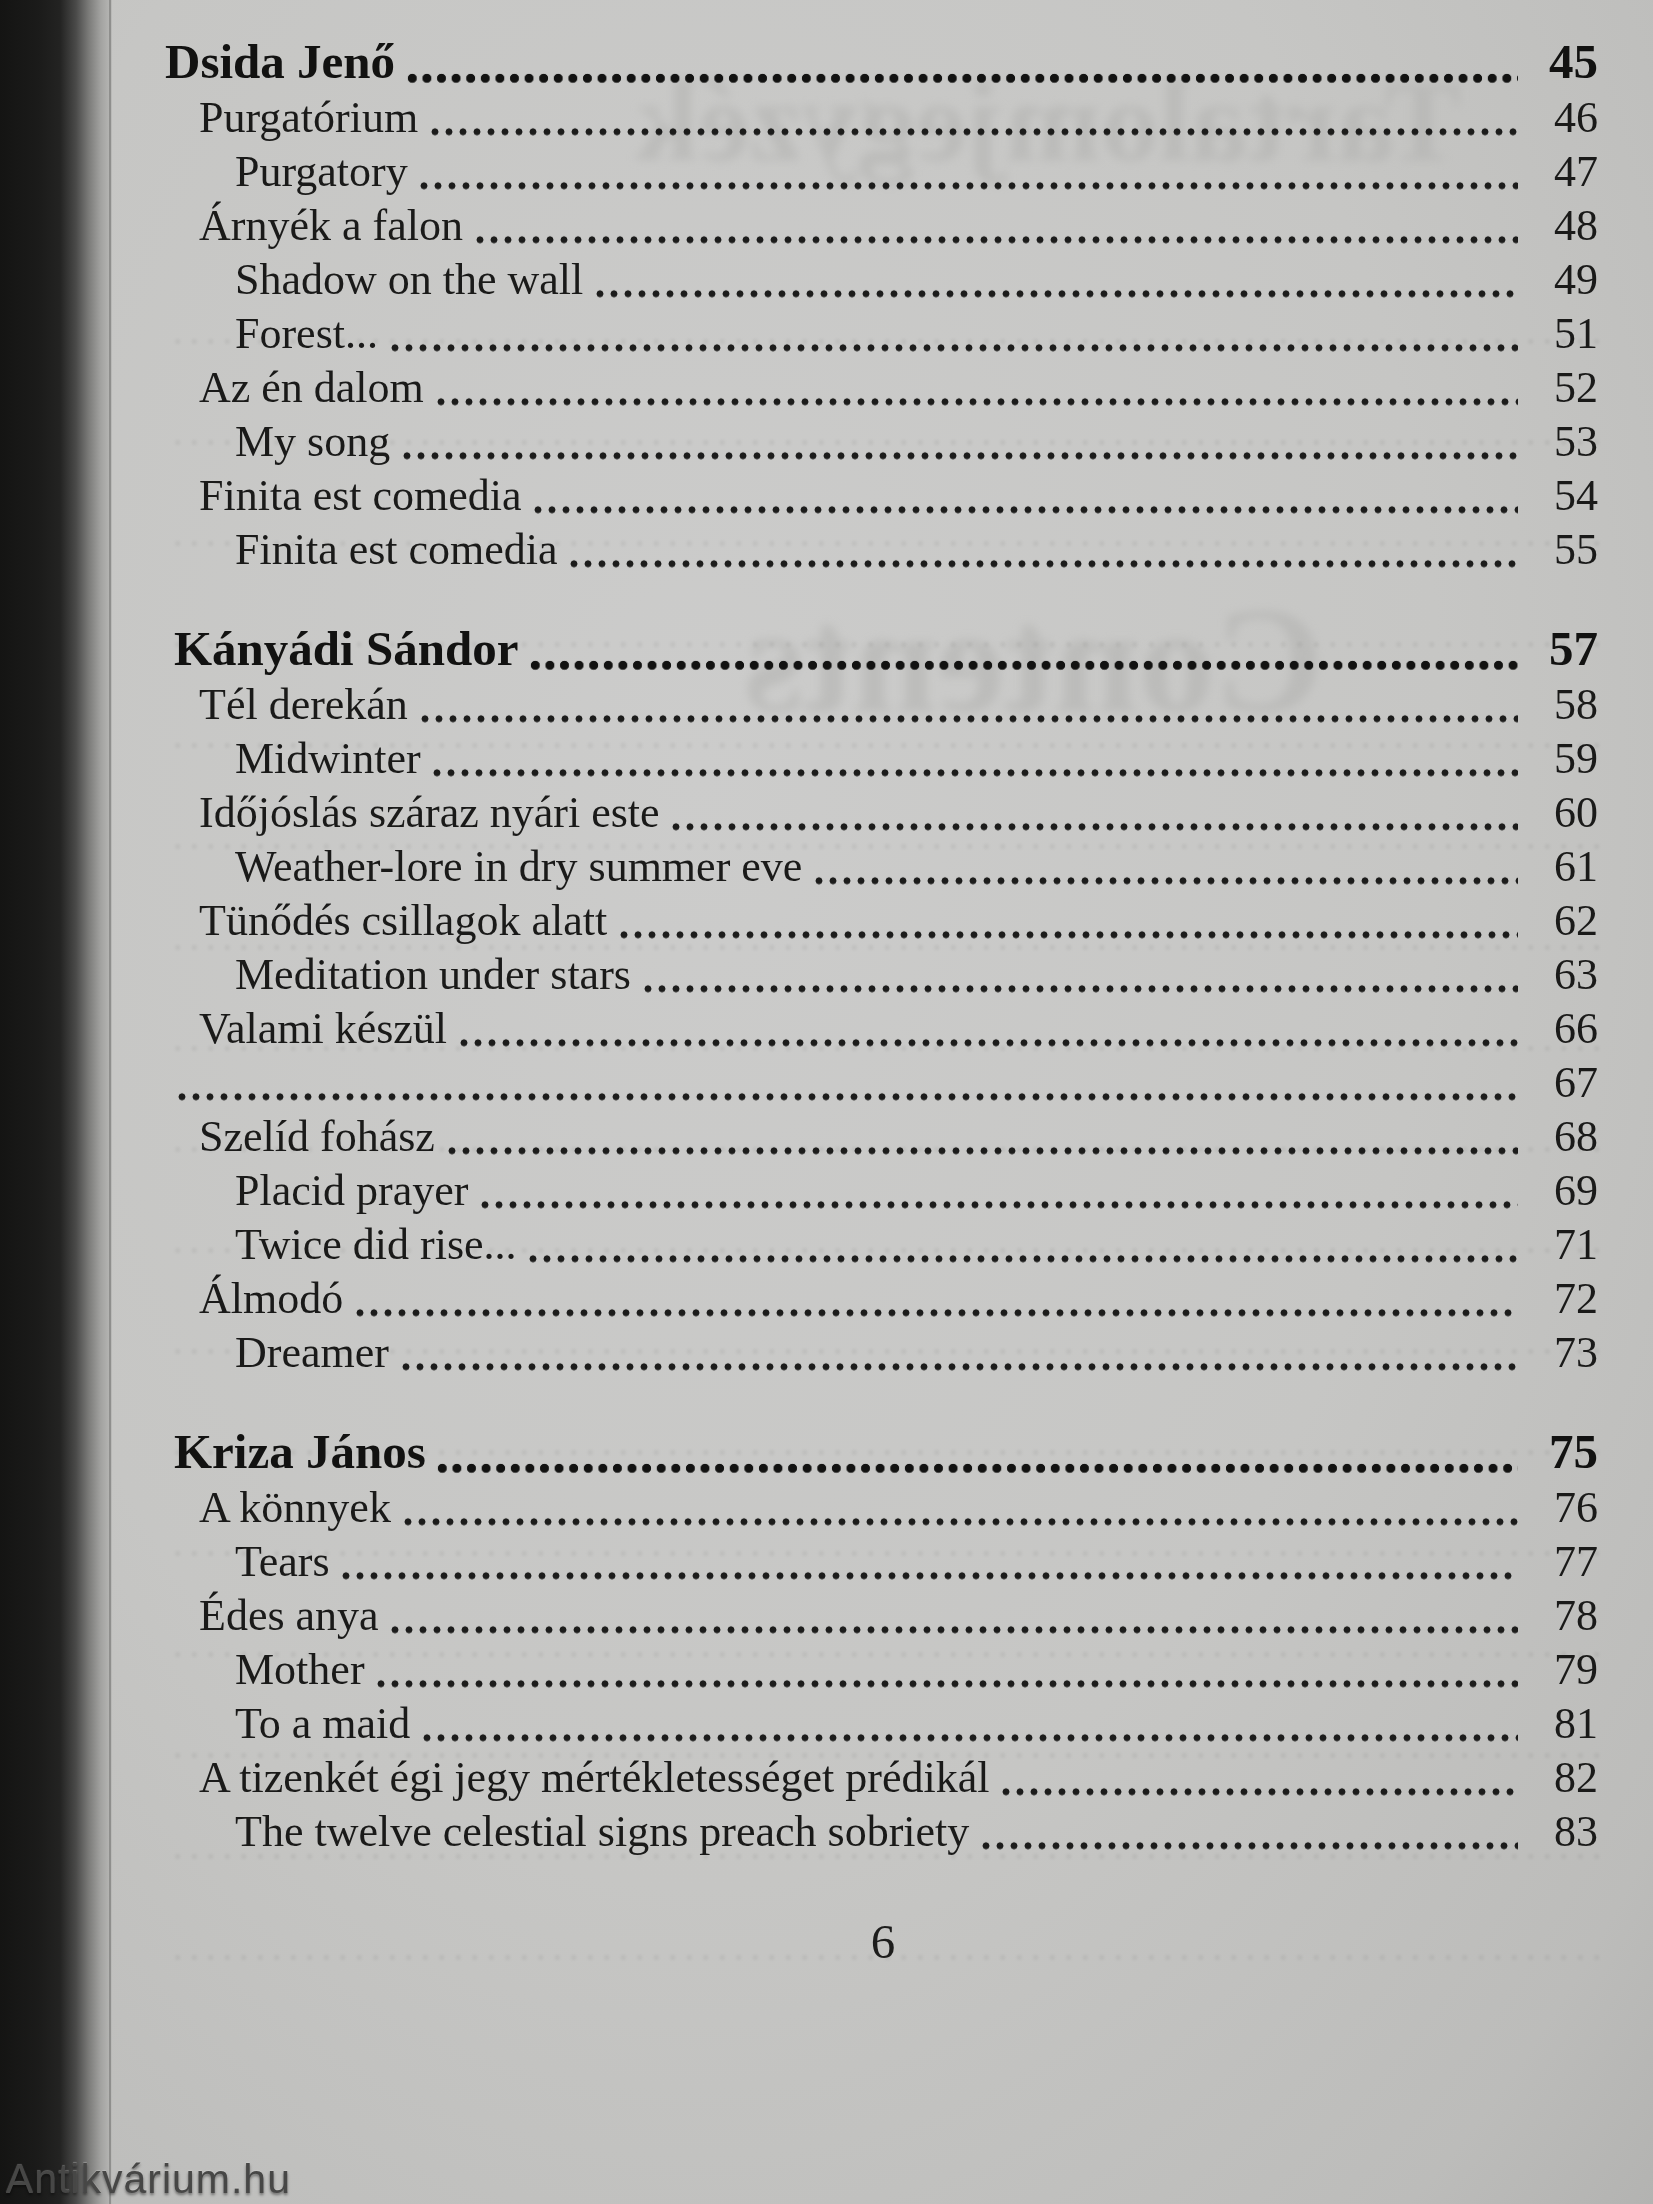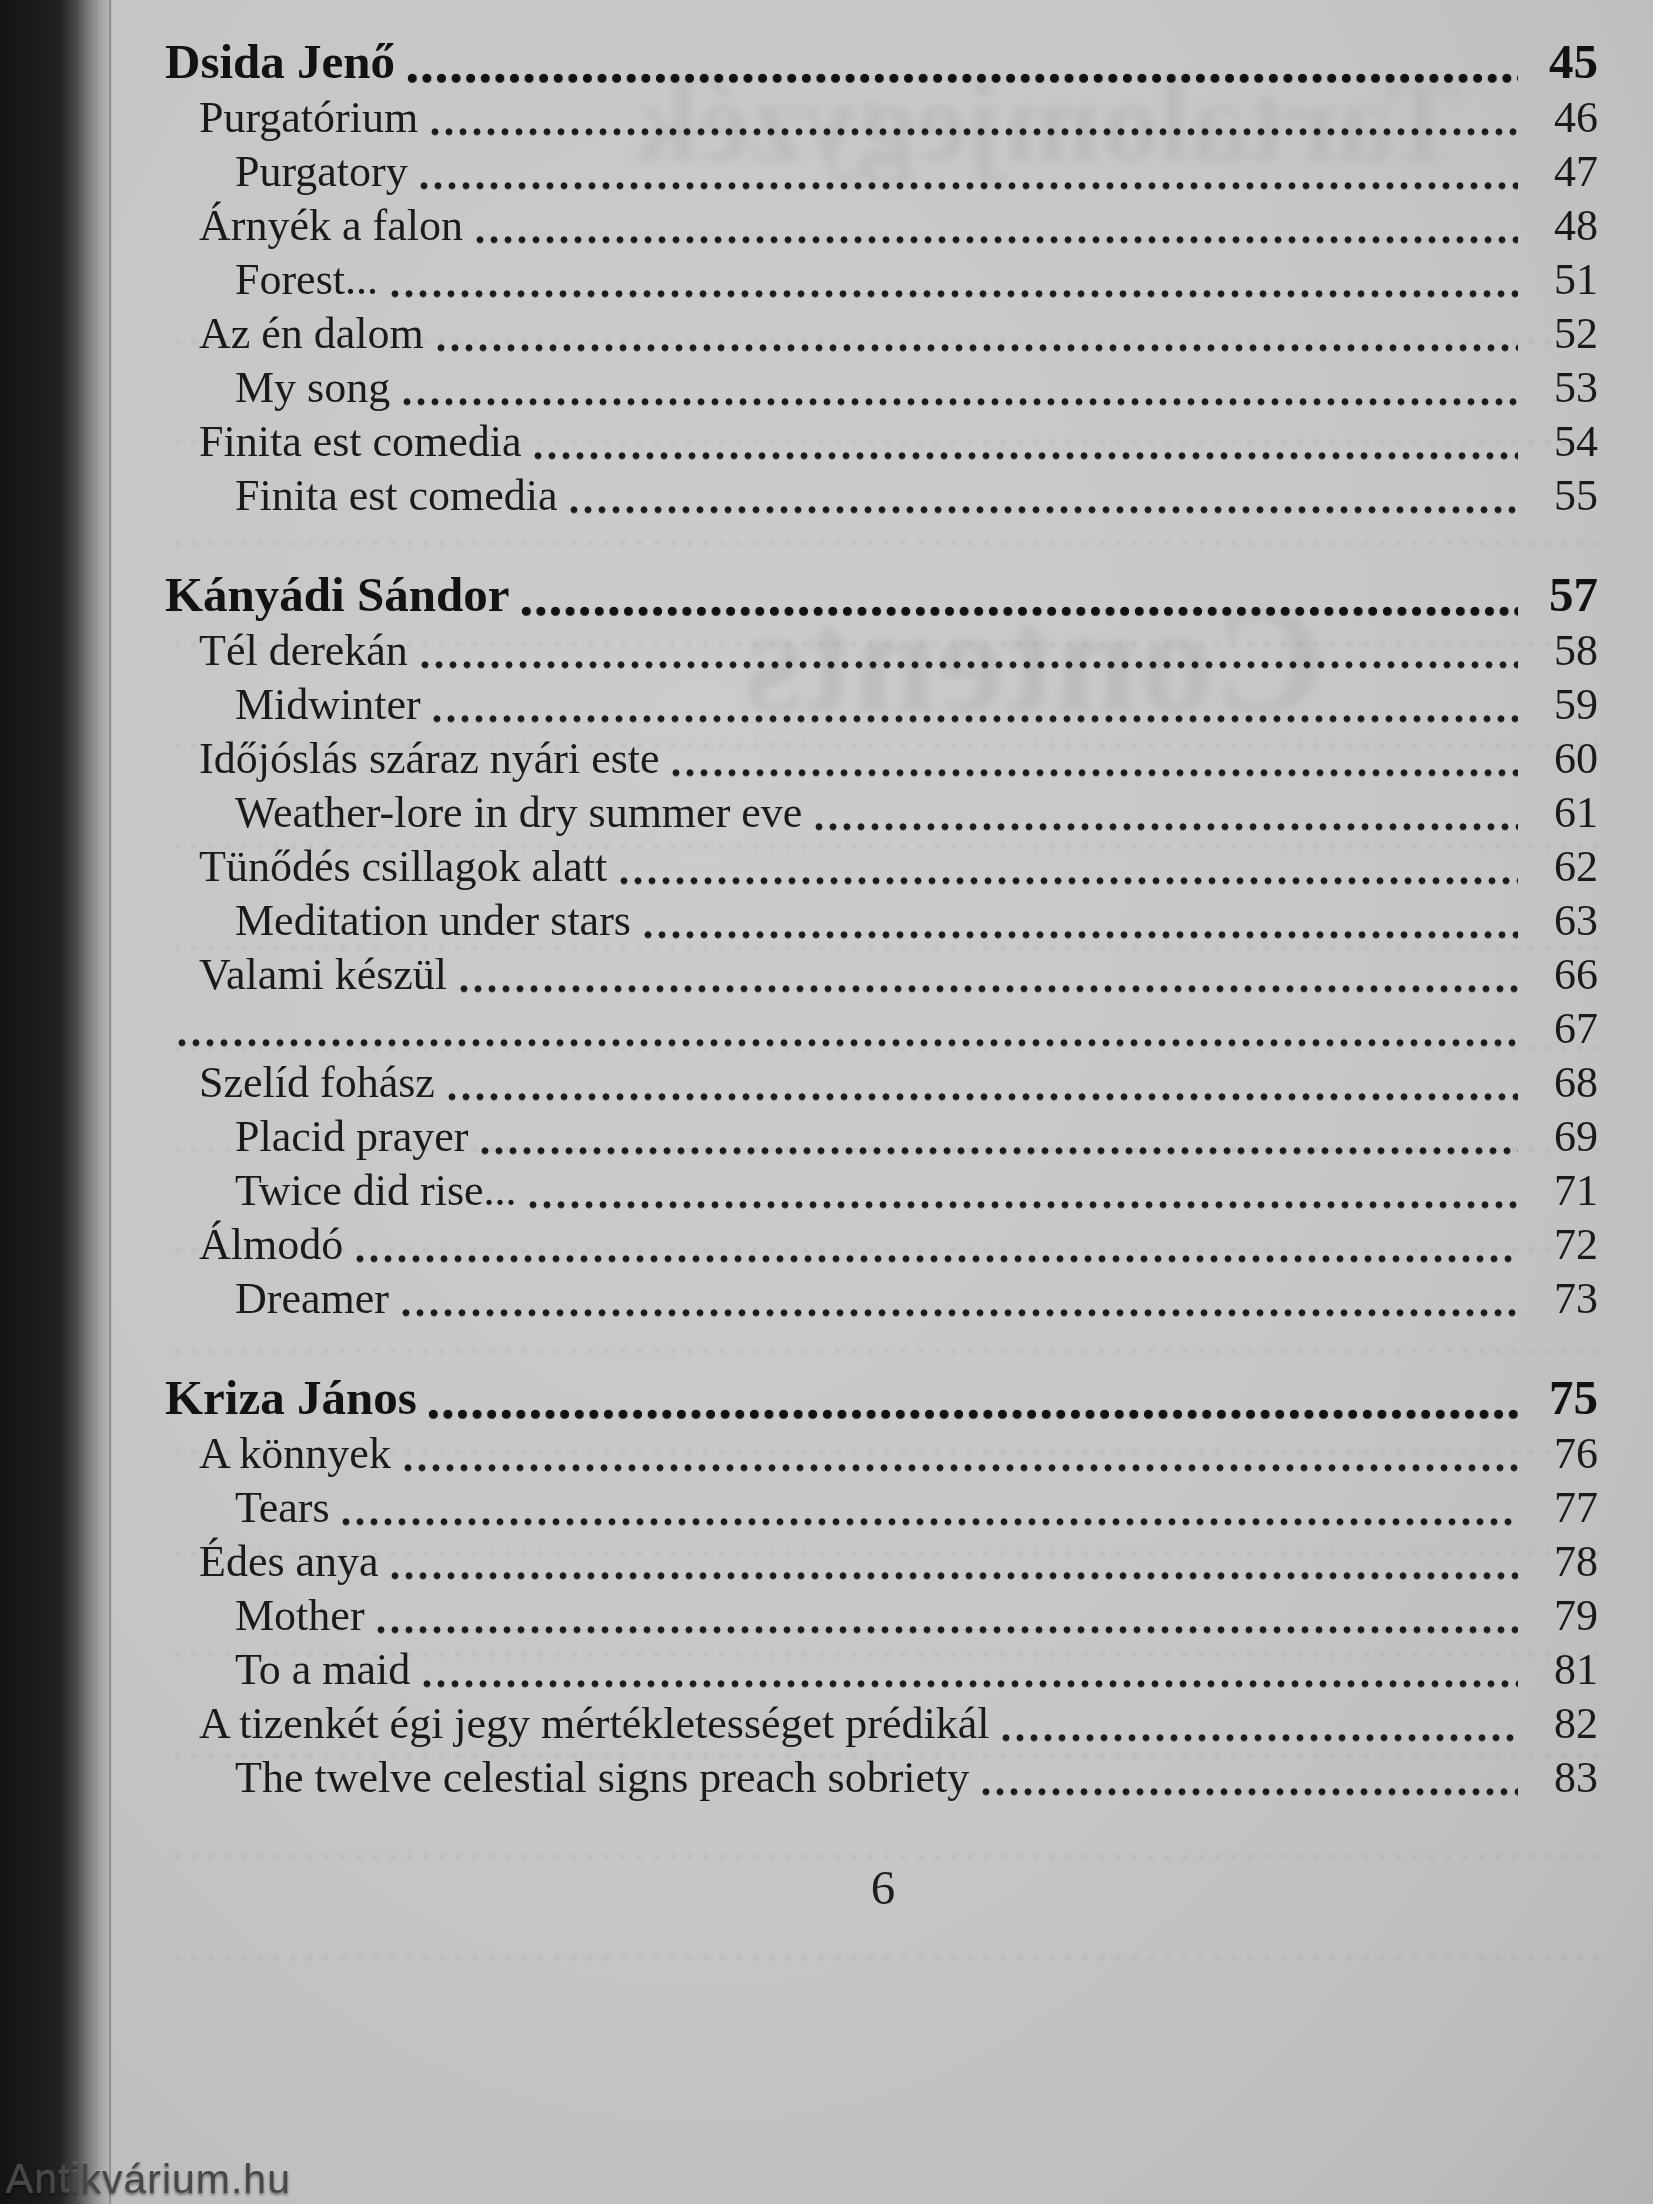--- a/index.html
+++ b/index.html
@@ -40,21 +40,21 @@
     background-size:16.5px 101px;background-repeat:repeat;
     opacity:.14;filter:blur(1.5px);transform:scaleX(-1);pointer-events:none;
   }
   
   .toc{
     position:relative;padding:33px 56px 0 53px;color:#1a1a19;
   }
   .row{display:flex;align-items:flex-end;font-size:44px;line-height:54px;}
   .row .t{white-space:nowrap;}
   .lvl0{font-weight:bold;font-size:49px;line-height:58px;color:#121211;}
-  .sec-gap{margin-top:43px;}
+  .sec-gap{margin-top:43px;margin-left:9px;}
   .lvl1 .t{padding-left:34px;}
   .lvl2 .t{padding-left:70px;}
   .leader{
     flex:1 1 auto;align-self:flex-end;height:11.6px;margin:0 11.6px 7.8px 9.7px;
     background-image:radial-gradient(circle, #1c1c1b 3.1px, transparent 3.8px);
     background-size:14px 11.6px;background-repeat:repeat-x;background-position:left bottom;
   }
   .lvl0 .leader{
     background-image:radial-gradient(circle, #121211 4.2px, transparent 4.9px);
     background-size:14.6px 12.6px;height:12.6px;margin-bottom:6.8px;
@@ -99,20 +99,25 @@
           <span class="t">Purgatory</span>
           <span class="leader"></span>
           <span class="pg">47</span>
         </div>
         <div class="row lvl1">
           <span class="t">Árnyék a falon</span>
           <span class="leader"></span>
           <span class="pg">48</span>
         </div>
         <div class="row lvl2">
+          <span class="t">Shadow on the wall</span>
+          <span class="leader"></span>
+          <span class="pg">49</span>
+        </div>
+        <div class="row lvl2">
           <span class="t">Forest...</span>
           <span class="leader"></span>
           <span class="pg">51</span>
         </div>
         <div class="row lvl1">
           <span class="t">Az én dalom</span>
           <span class="leader"></span>
           <span class="pg">52</span>
         </div>
         <div class="row lvl2">

